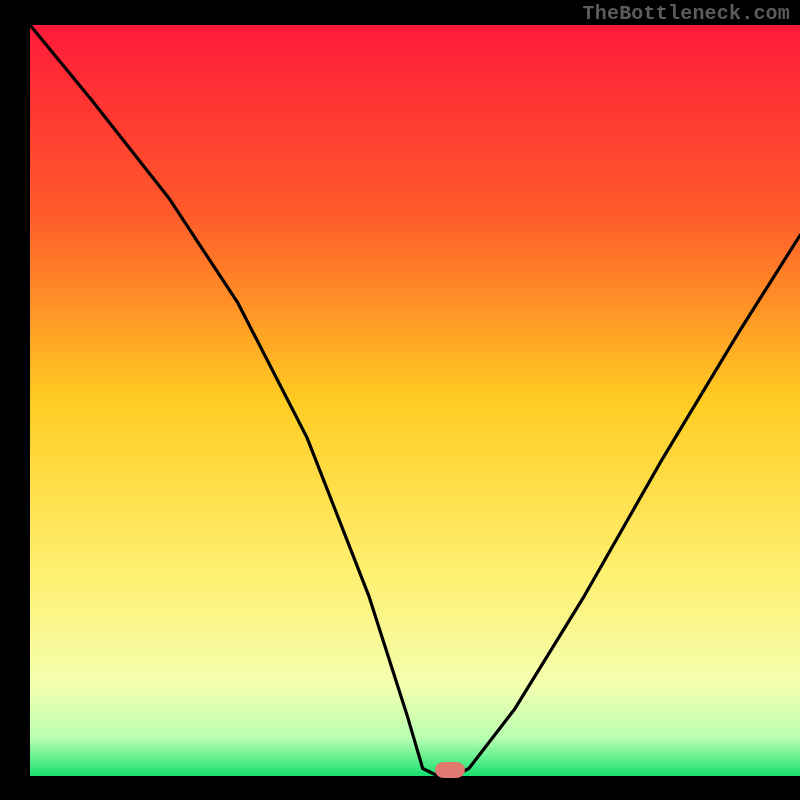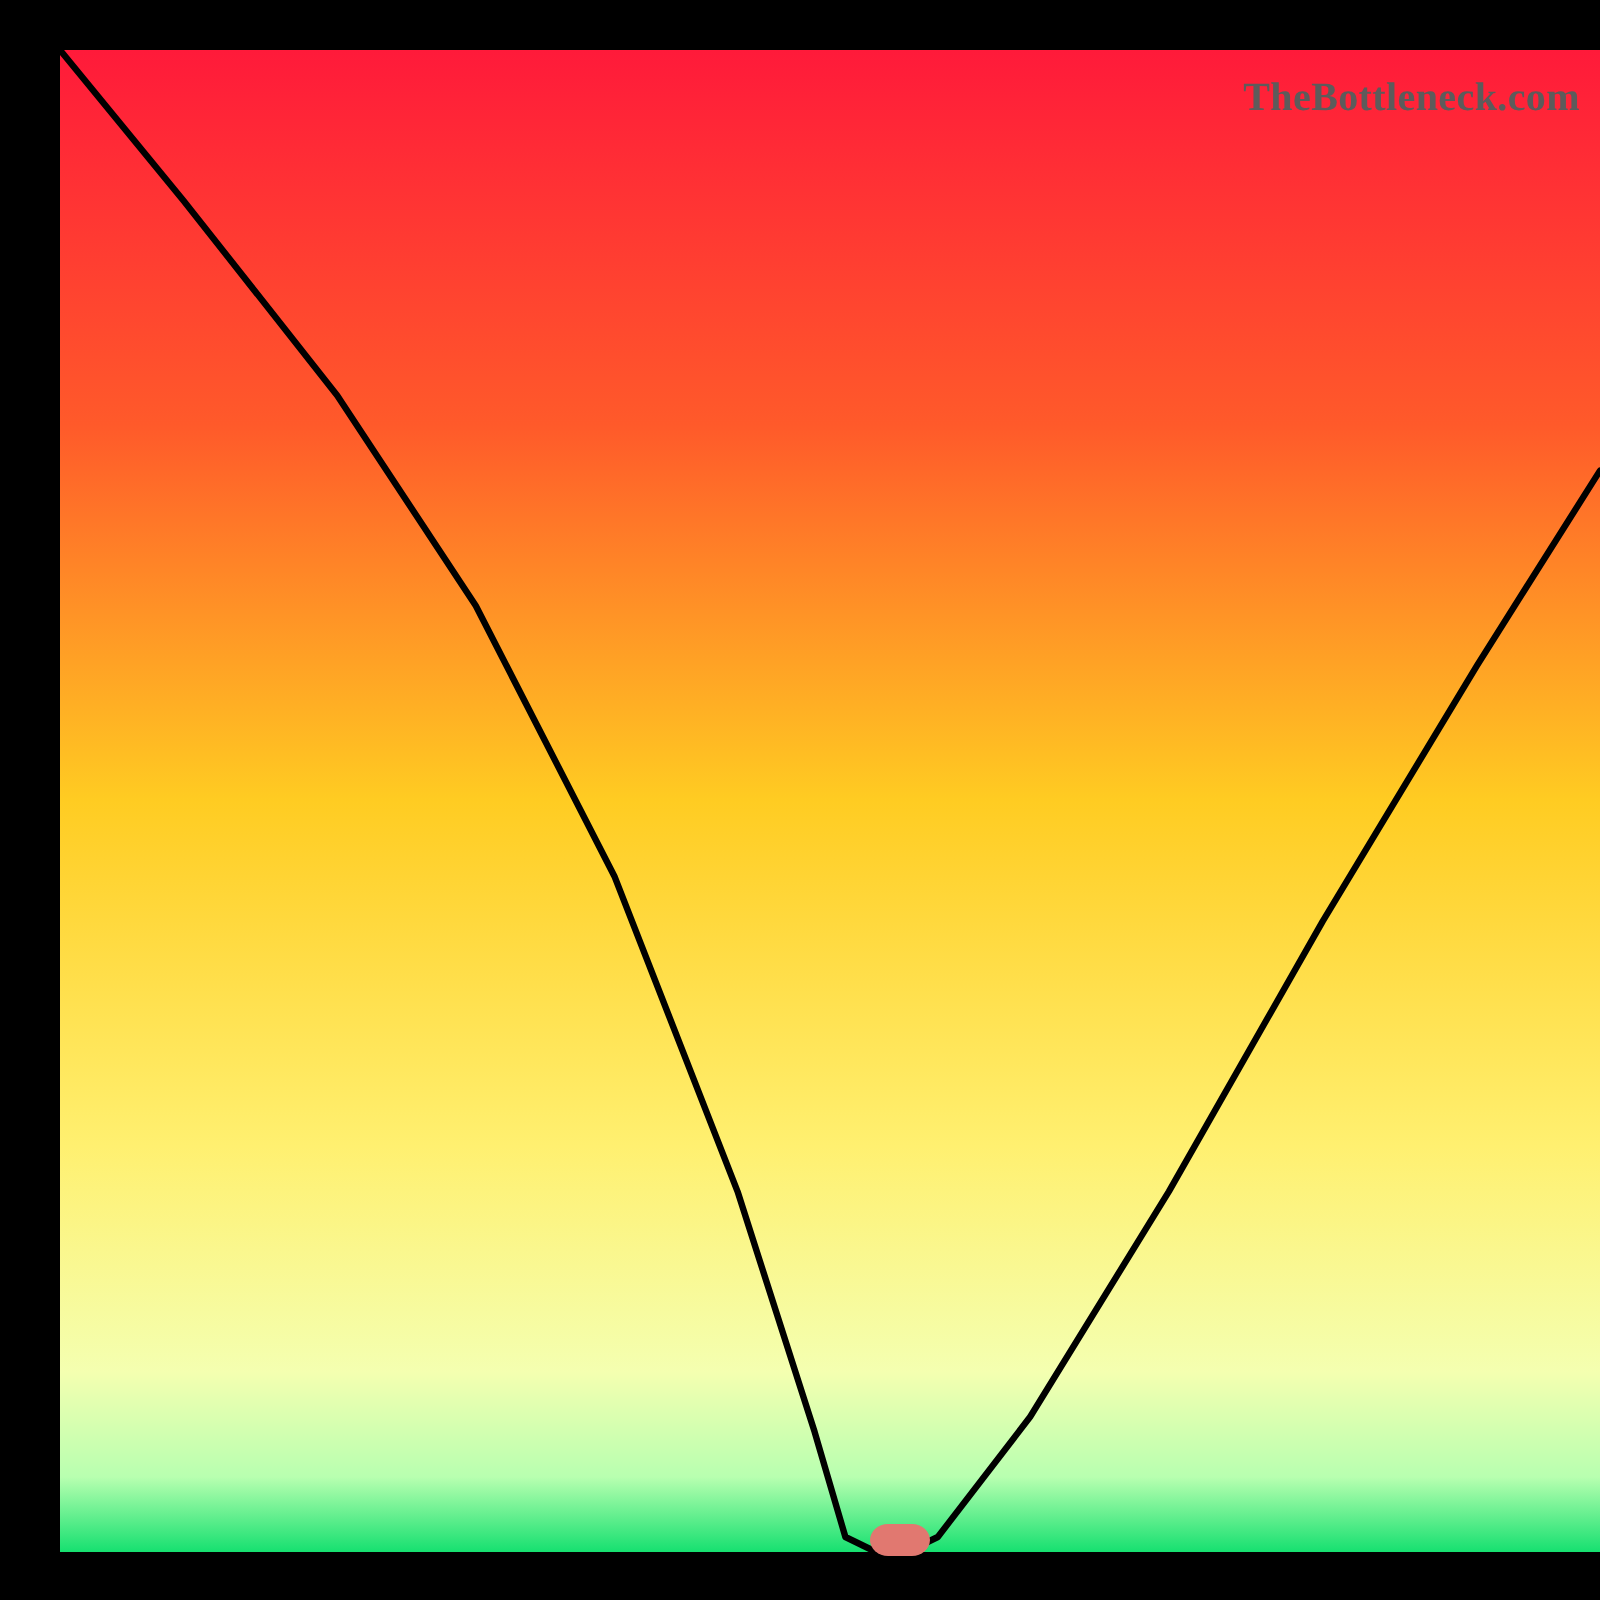--- a/index.html
+++ b/index.html
@@ -13,27 +13,26 @@
   .frame {
     position: relative;
     width: 800px;
     height: 800px;
     background: #000;
   }
   .watermark {
     position: absolute;
     top: 2px;
     right: 10px;
-    font-family: Liberation Serif, serif;
+    font-family: Liberation Mono, monospace;
     font-size: 20px;
     font-weight: 600;
     color: #5d5b5b;
     letter-spacing: 0.2px;
     z-index: 20;
-    margin-top: 36px;
   }
   svg {
     position: absolute;
     left: 0;
     top: 0;
     width: 800px;
     height: 800px;
     z-index: 5;
   }
 </style>

